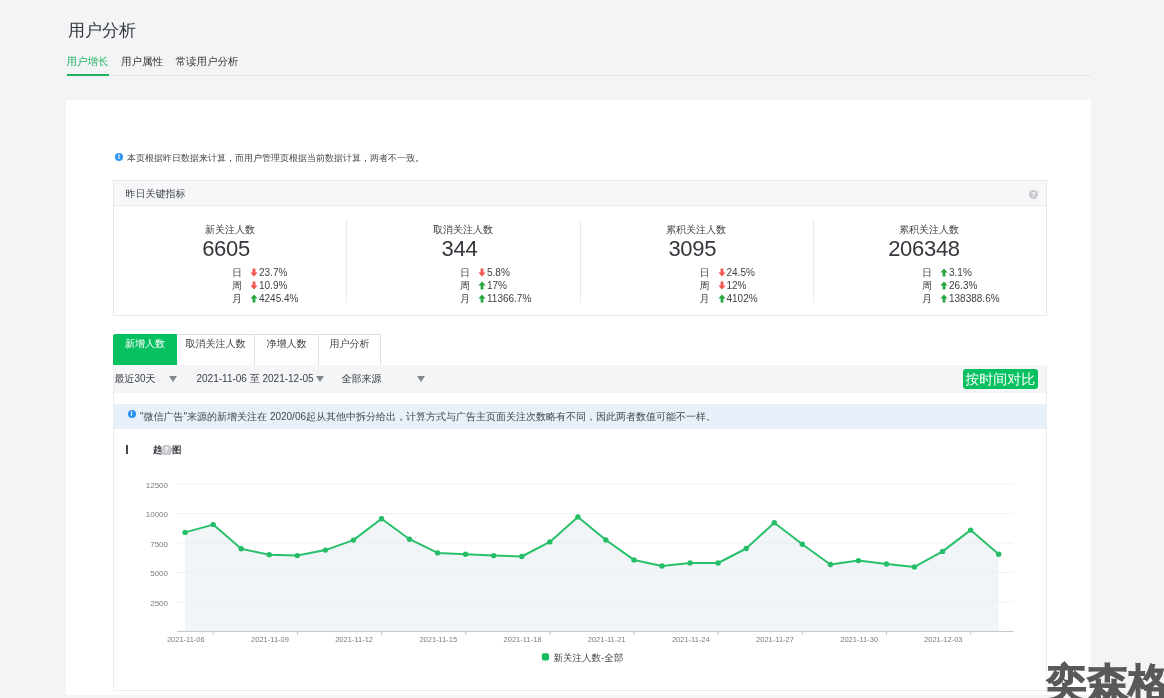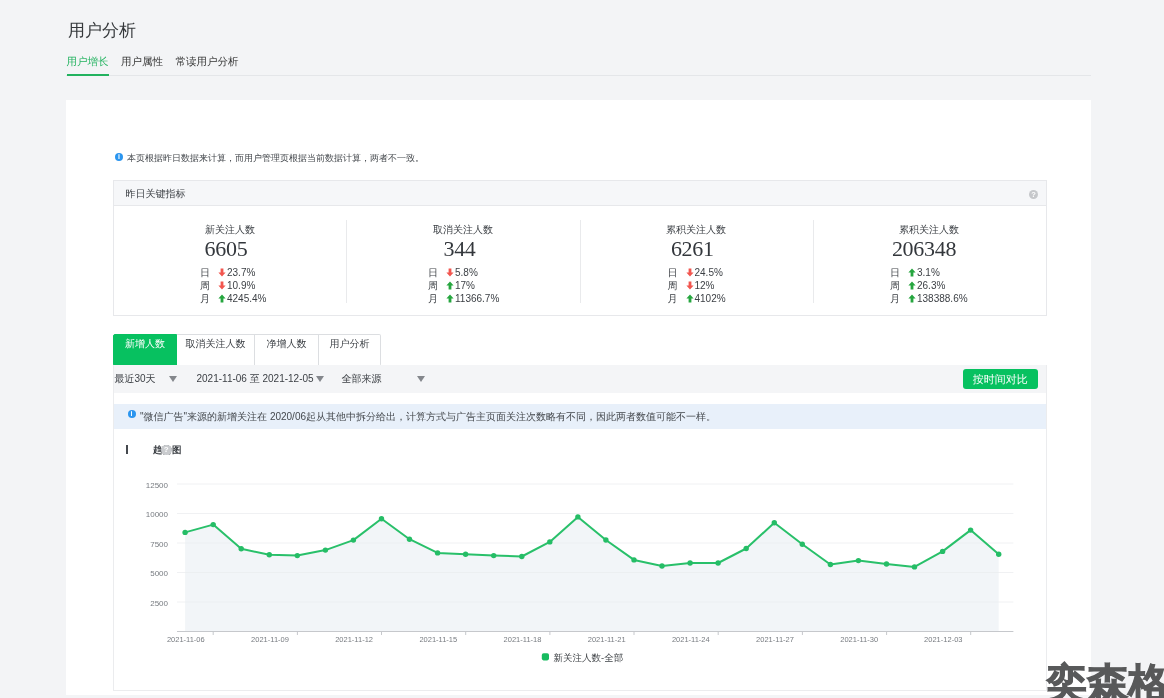--- a/index.html
+++ b/index.html
@@ -19,40 +19,40 @@
 .icirc { width:8px; height:8px; border-radius:50%; background:#2b95ef; color:#fff; font-size:7px; line-height:8px; text-align:center; font-weight:bold; }
 #note1icon { left:115px; top:152.5px; }
 
 
 #kbox { left:113px; top:180px; width:934px; height:136px; border:1px solid #e7e8eb; background:#fff; }
 #khead { left:113px; top:180px; width:934px; height:26px; background:#f6f7f9; border:1px solid #e7e8eb; border-bottom:1px solid #e7e8eb; font-size:10px; color:#3b3f44; line-height:25px; padding-left:11.5px; }
 #kq { left:1029px; top:190px; }
 .qcirc { width:9px; height:9px; border-radius:50%; background:#c6c8cb; color:#fff; font-size:7.5px; line-height:9px; text-align:center; font-weight:bold; }
 .sep { width:1px; background:#e9eaec; top:220px; height:83px; }
 .stat-label { top:223px; width:120px; text-align:center; font-size:10px; color:#3b3f44; }
-.stat-num { top:236px; width:160px; text-align:center; font-size:22px; letter-spacing:-0.3px; color:#33373c;font-family:Liberation Serif, serif; }
-.rows { top:266px; font-size:10px; color:#3b3f44; }
+.stat-num { top:236px; width:160px; text-align:center; font-size:22px; letter-spacing:-0.3px; color:#33373c; }
+.rows { top:266px; font-size:10px; color:#3b3f44;margin-left:32px; }
 .rows .r { height:13.2px; line-height:13.2px; white-space:nowrap; }
 .rows .lbl { display:inline-block; width:18px; }
 .rows .ar { display:inline-block; width:8px; margin-right:1px; }
 .rows svg { vertical-align:-1px; }
 
 
 .cbtn { top:333.5px; height:32px; line-height:18px; text-align:center; font-size:10px; border:1px solid #dcdee1; background:#fff; color:#3b3f44; }
 #cb1 { left:113px; width:64px; background:#07c160; border-color:#07c160; color:#fff; border-radius:2px 0 0 2px; }
 #cb2 { left:177px; width:78px; border-left:none; }
 #cb3 { left:255px; width:64px; border-left:none; }
 #cb4 { left:319px; width:62px; border-left:none; border-radius:0 2px 2px 0; }
 
 
 #bigbox { left:112.5px; top:365px; width:934px; height:326px; border:1px solid #ebecee; background:#fff; }
 #fbar { left:113.5px; top:365px; width:932px; height:27.5px; background:#f4f5f7; font-size:10px; color:#3b3f44; }
 .fitem { position:absolute; top:0; height:27.5px; line-height:27.5px; }
 .tri { position:absolute; top:11px; width:0; height:0; border-left:4.5px solid transparent; border-right:4.5px solid transparent; border-top:6px solid #84878c; }
-#fbtn { left:963px; top:368.5px; width:74.5px; height:20.5px; background:#07c160; border-radius:3px; color:#fff; font-size:11px; line-height:20.5px; text-align:center; }
+#fbtn { left:963px; top:368.5px; width:74.5px; height:20.5px; background:#07c160; border-radius:3px; color:#fff; font-size:14px; line-height:20.5px; text-align:center; }
 
 
 #bluebar { left:113.5px; top:403.5px; width:932px; height:25px; background:#e8f0fa; }
 #note2icon { left:127.5px; top:409.5px; }
 #note2 { left:140px; top:409.5px; font-size:10px; color:#44484d; }
 
 
 #tbar { left:126px; top:444.5px; width:2px; height:9px; background:#45494e; }
 #ttext { left:131px; top:444px; font-size:9.5px; font-weight:bold; color:#3b3f44;margin-left:22px; }
 #tq { left:161px; top:444.5px; width:10.5px; height:10.5px; border-radius:50%; background:#c9cbce; color:#fff; font-size:8px; line-height:10.5px; text-align:center; font-weight:bold; }
@@ -100,21 +100,21 @@
         </svg></span>5.8%</div>
 <div class="r"><span class="lbl">周</span><span class="ar"><svg width="8" height="9" viewBox="0 0 8 9">
           <path d="M4 0.5 L7.6 4.4 L5.4 4.4 L5.4 8.5 L2.6 8.5 L2.6 4.4 L0.4 4.4 Z" fill="#26a63f"></path>
         </svg></span>17%</div>
 <div class="r"><span class="lbl">月</span><span class="ar"><svg width="8" height="9" viewBox="0 0 8 9">
           <path d="M4 0.5 L7.6 4.4 L5.4 4.4 L5.4 8.5 L2.6 8.5 L2.6 4.4 L0.4 4.4 Z" fill="#26a63f"></path>
         </svg></span>11366.7%</div>
 </div>
 
 <div class="abs stat-label" style="left:636px;">累积关注人数</div>
-<div class="abs stat-num" style="left:612.3px;">6261</div>
+<div class="abs stat-num" style="left:612.3px;">3095</div>
 <div class="abs rows" style="left:667.5px;">
 <div class="r"><span class="lbl">日</span><span class="ar"><svg width="8" height="9" viewBox="0 0 8 9">
           <path d="M4 8.5 L0.4 4.6 L2.6 4.6 L2.6 0.5 L5.4 0.5 L5.4 4.6 L7.6 4.6 Z" fill="#f2564f"></path>
         </svg></span>24.5%</div>
 <div class="r"><span class="lbl">周</span><span class="ar"><svg width="8" height="9" viewBox="0 0 8 9">
           <path d="M4 8.5 L0.4 4.6 L2.6 4.6 L2.6 0.5 L5.4 0.5 L5.4 4.6 L7.6 4.6 Z" fill="#f2564f"></path>
         </svg></span>12%</div>
 <div class="r"><span class="lbl">月</span><span class="ar"><svg width="8" height="9" viewBox="0 0 8 9">
           <path d="M4 0.5 L7.6 4.4 L5.4 4.4 L5.4 8.5 L2.6 8.5 L2.6 4.4 L0.4 4.4 Z" fill="#26a63f"></path>
         </svg></span>4102%</div>

